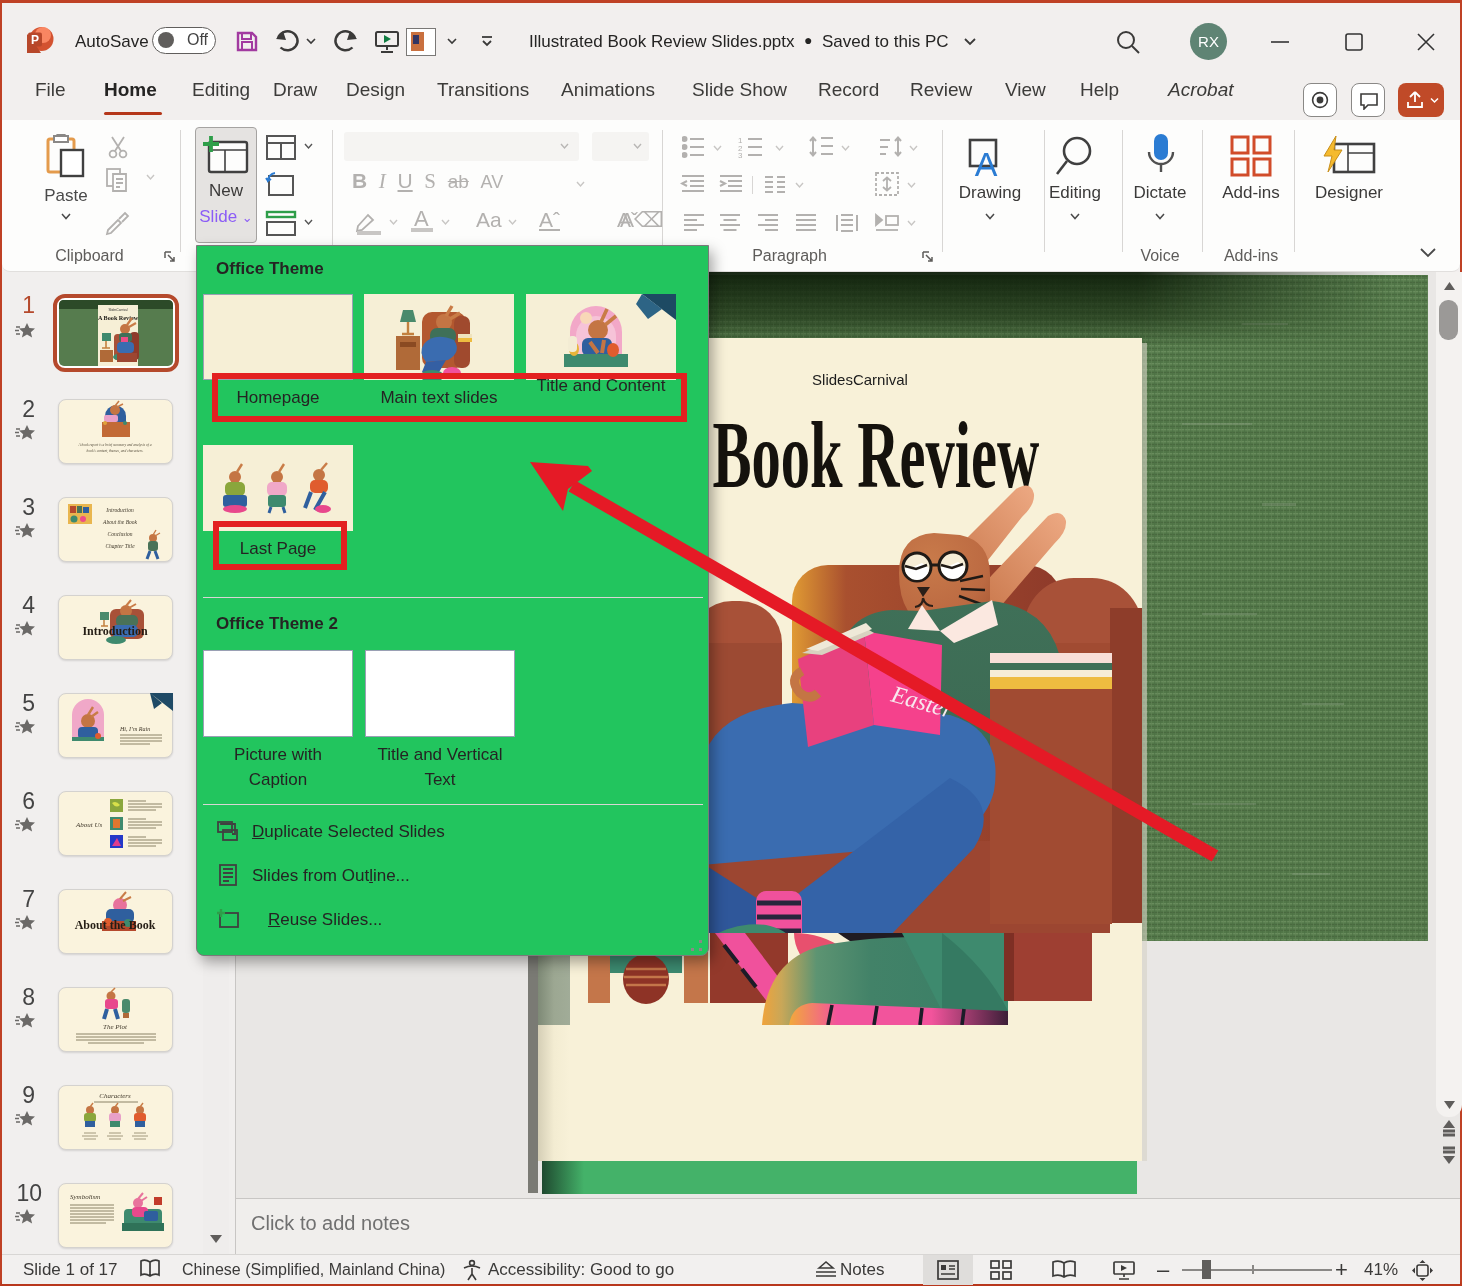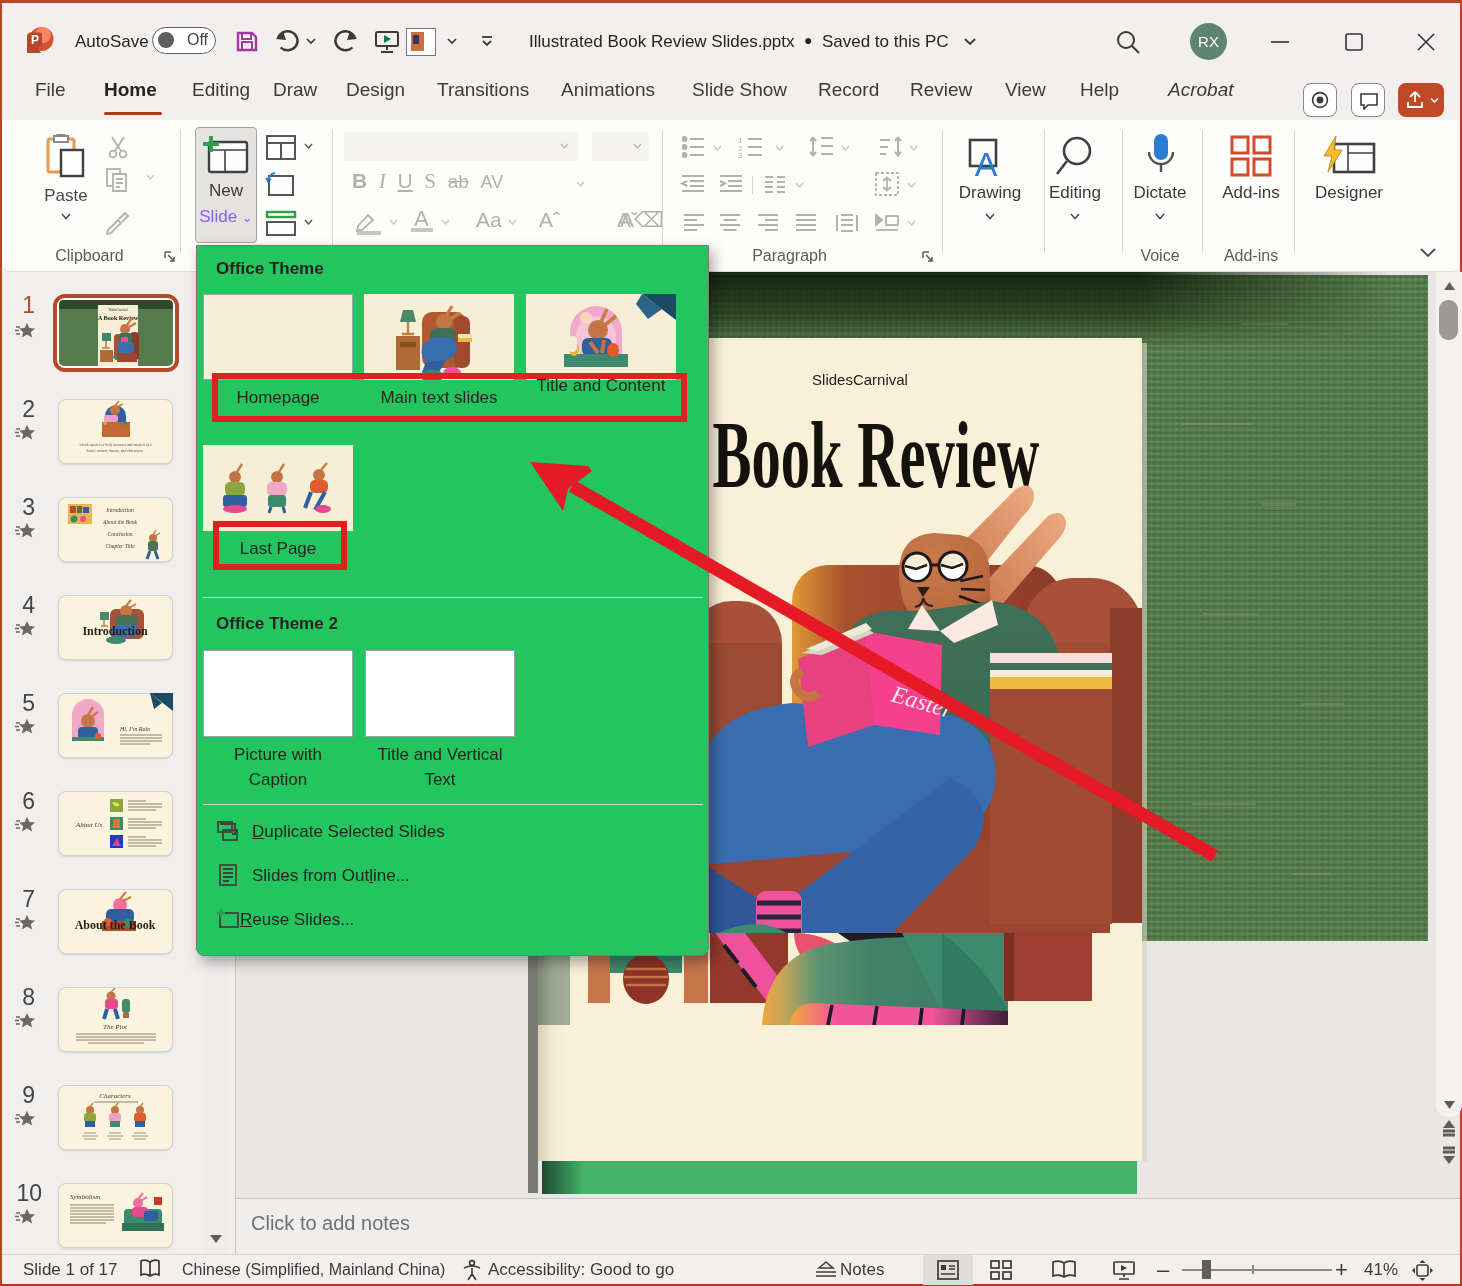--- a/index.html
+++ b/index.html
@@ -225,21 +225,21 @@
       </svg>
     <div class="abs" style="left:412px;top:86px;font-size:22px;color:#b3b1af;">A</div>
     <div class="abs" style="left:409px;top:108px;width:22px;height:4px;background:#c8c6c4;"></div>
     <svg class="abs" style="left:438px;top:98px;" width="11" height="9" viewBox="0 0 11 9">
         <path d="M2 2 l3.5 4 l3.5-4" stroke="#c8c6c4" stroke-width="1.4" fill="none"></path>
       </svg>
     <div class="abs" style="left:474px;top:88px;font-size:21px;color:#b3b1af;">Aa</div>
     <svg class="abs" style="left:505px;top:98px;" width="11" height="9" viewBox="0 0 11 9">
         <path d="M2 2 l3.5 4 l3.5-4" stroke="#c8c6c4" stroke-width="1.4" fill="none"></path>
       </svg>
-    <div class="abs" style="left:537px;top:88px;font-size:21px;color:#b3b1af;">Aˆ</div>
+    <div class="abs" style="left:537px;top:88px;font-size:21px;color:#b3b1af;text-decoration:underline;">Aˆ</div>
     <div class="abs" style="left:567px;top:88px;font-size:21px;color:#b3b1af;margin-left:48px;">Aˇ</div>
     <div class="abs" style="left:618px;top:88px;font-size:21px;color:#b3b1af;">A⌫</div>
 
     <svg class="abs" style="left:680px;top:16px;" width="24" height="22" viewBox="0 0 24 22" stroke="#b3b1af" stroke-width="2" fill="#b3b1af">
       <circle cx="2.5" cy="3" r="2"></circle>
         <circle cx="2.5" cy="11" r="2"></circle>
         <circle cx="2.5" cy="19" r="2"></circle>
       <path d="M8 3 h14 M8 11 h14 M8 19 h14" fill="none"></path>
     </svg>
     <svg class="abs" style="left:710px;top:24px;" width="11" height="9" viewBox="0 0 11 9">
@@ -919,21 +919,21 @@
     <div class="abs" style="left:55px;top:576px;font-size:17px;color:#252423;"><span style="text-decoration:underline;">D</span>uplicate Selected Slides</div>
     <svg class="abs" style="left:20px;top:617px;" width="22" height="24" viewBox="0 0 22 24" fill="none" stroke="#404040" stroke-width="1.8">
       <rect x="3" y="2" width="16" height="20"></rect>
         <path d="M6 6 h10 M6 10 h10 M6 14 h10 M6 18 h6"></path>
     </svg>
     <div class="abs" style="left:55px;top:620px;font-size:17px;color:#252423;">Slides from Out<span style="text-decoration:underline;">l</span>ine...</div>
     <svg class="abs" style="left:19px;top:661px;" width="24" height="24" viewBox="0 0 24 24" fill="none">
       <rect x="4" y="6" width="18" height="14" stroke="#404040" stroke-width="1.8"></rect>
       <path d="M5 2 v8 M1 6 h8" stroke="#2e9e49" stroke-width="2.4"></path>
     </svg>
-    <div class="abs" style="left:43px;top:664px;font-size:17px;color:#252423;"><span style="text-decoration:underline;">R</span>euse Slides...</div>
+    <div class="abs" style="left:71px;top:664px;font-size:17px;color:#252423;"><span style="text-decoration:underline;">R</span>euse Slides...</div>
     <svg class="abs" style="left:494px;top:694px;" width="12" height="12" viewBox="0 0 12 12" fill="#8a8886">
       <rect x="8" y="0" width="3" height="3"></rect>
         <rect x="8" y="8" width="3" height="3"></rect>
         <rect x="0" y="8" width="3" height="3"></rect>
     </svg>
   </div>
 
   <svg class="abs" id="annot" style="left:0;top:0;z-index:50;pointer-events:none;" width="1462" height="1286" viewBox="0 0 1462 1286">
     <rect x="213" y="373" width="469" height="43" fill="none" stroke="#e32020" stroke-width="6"></rect>
     <rect x="214" y="521" width="128" height="43" fill="none" stroke="#e32020" stroke-width="6"></rect>

